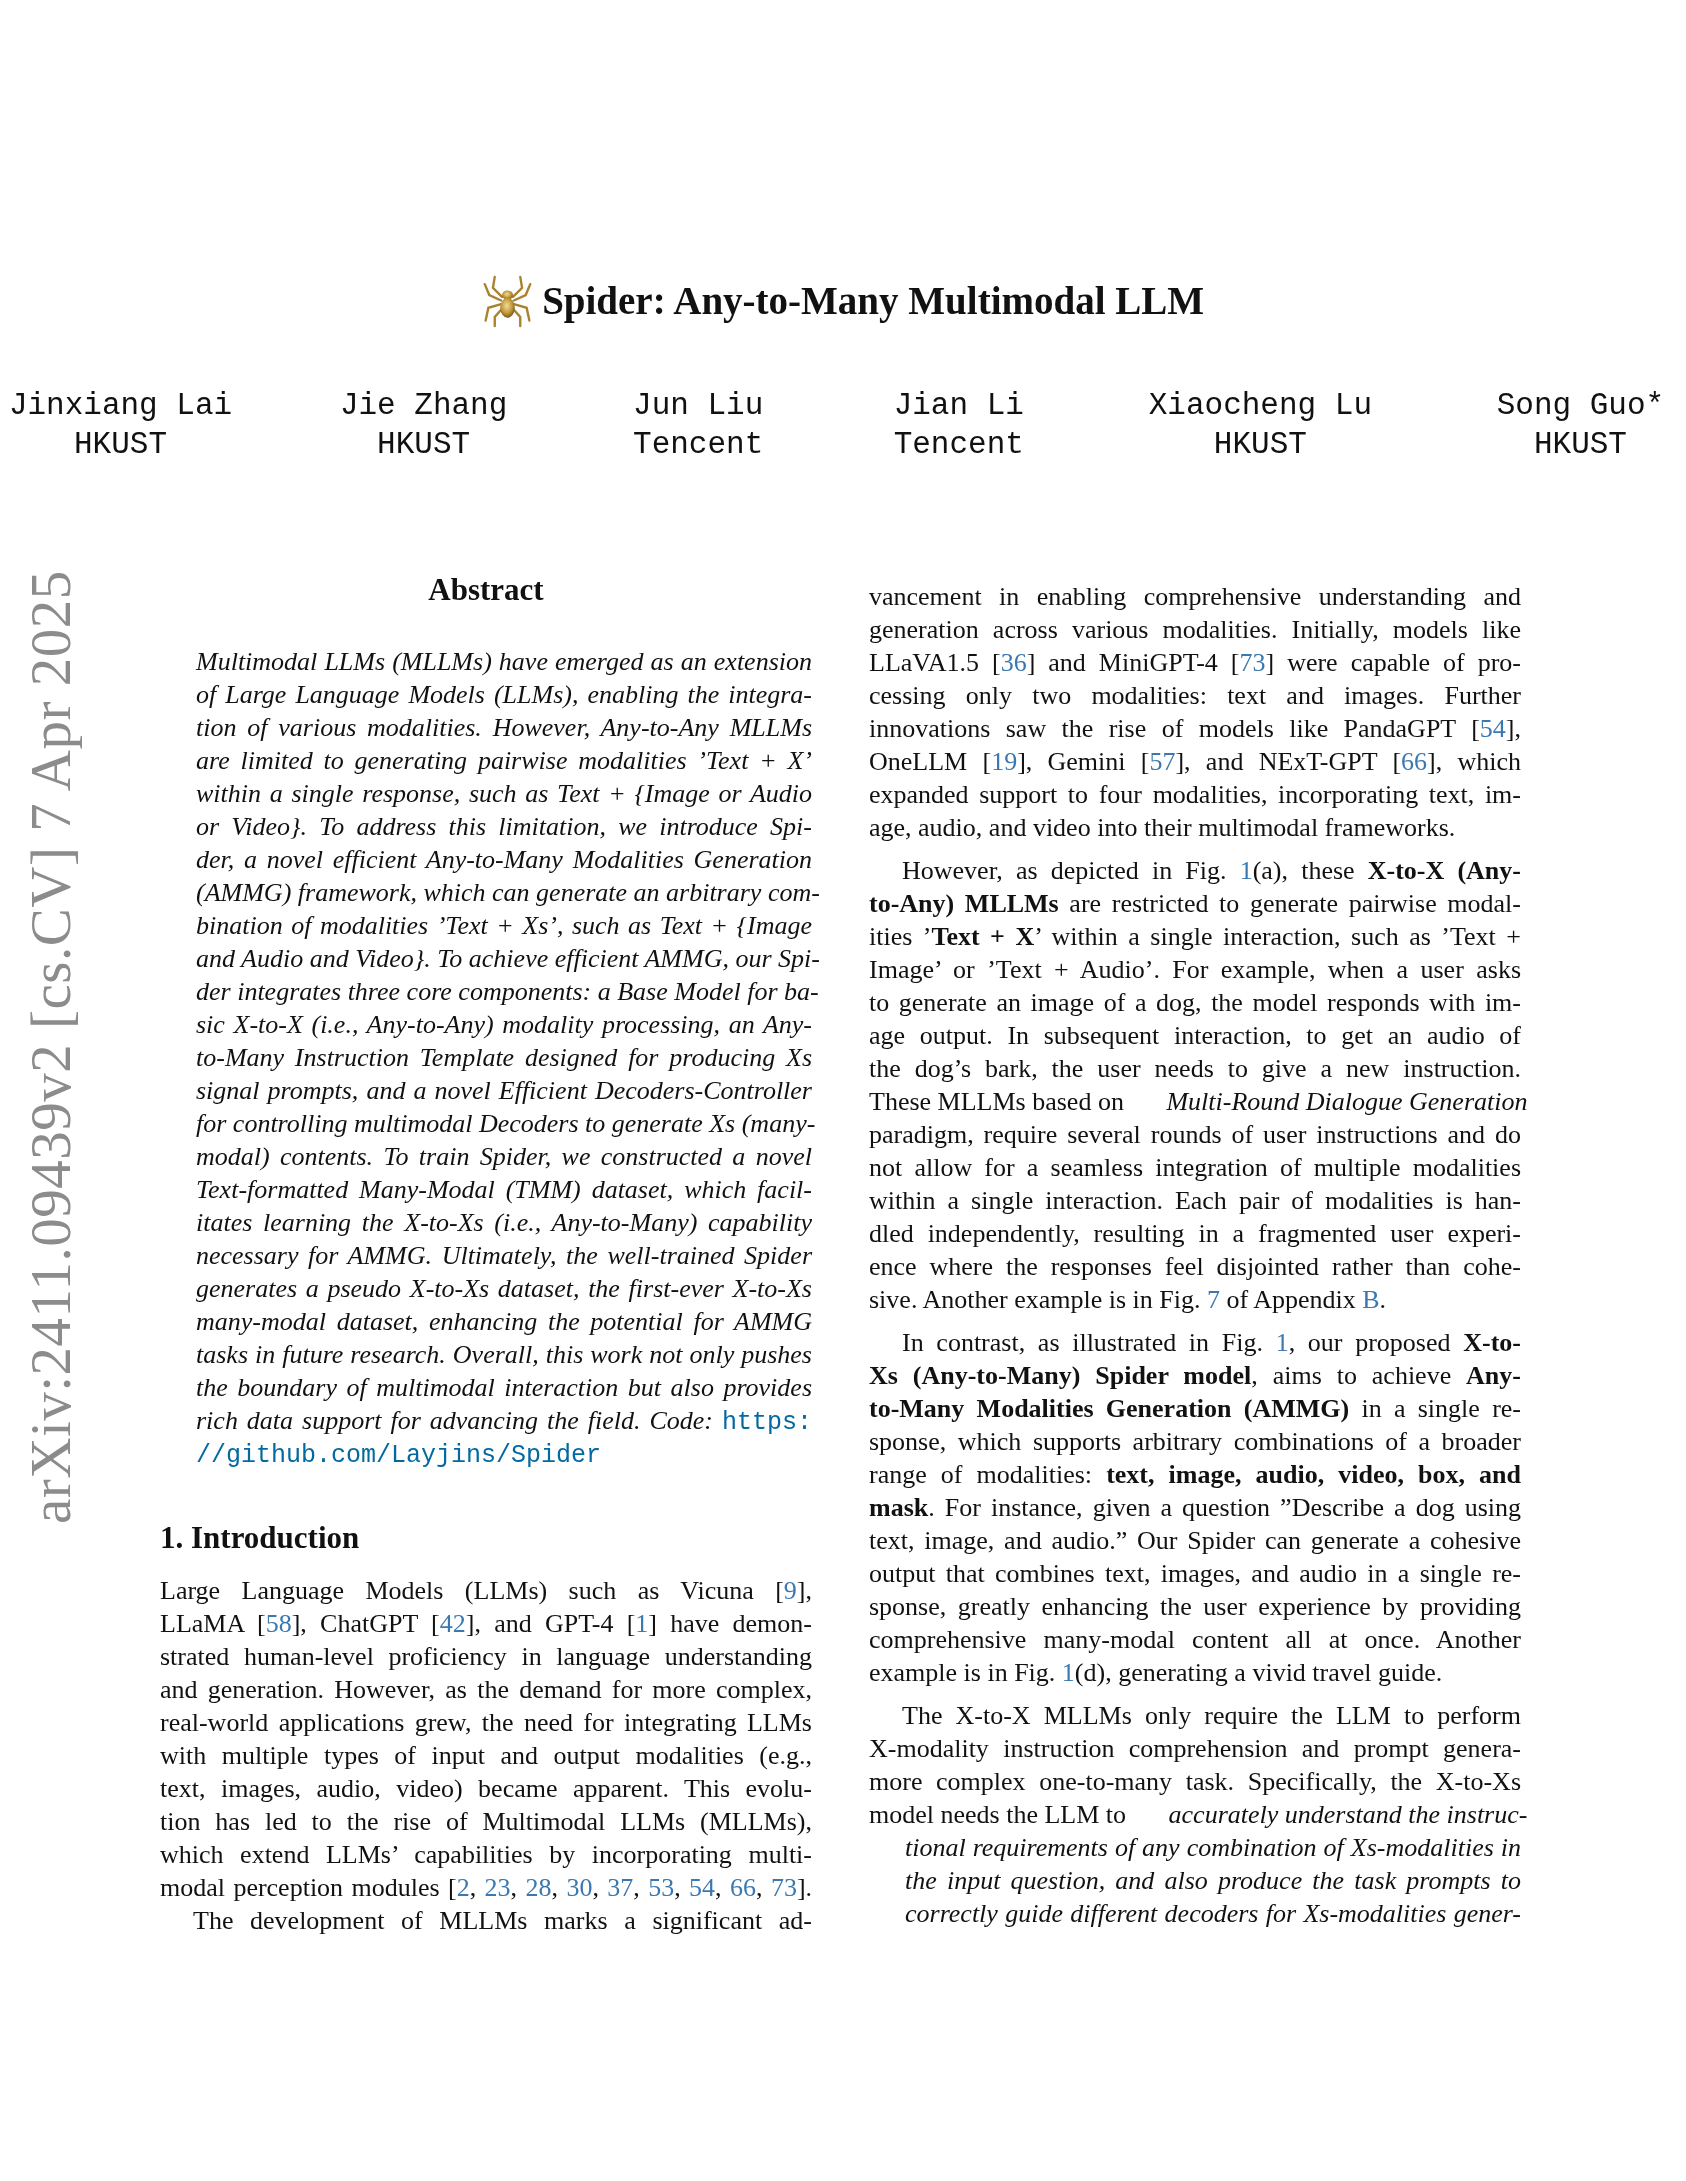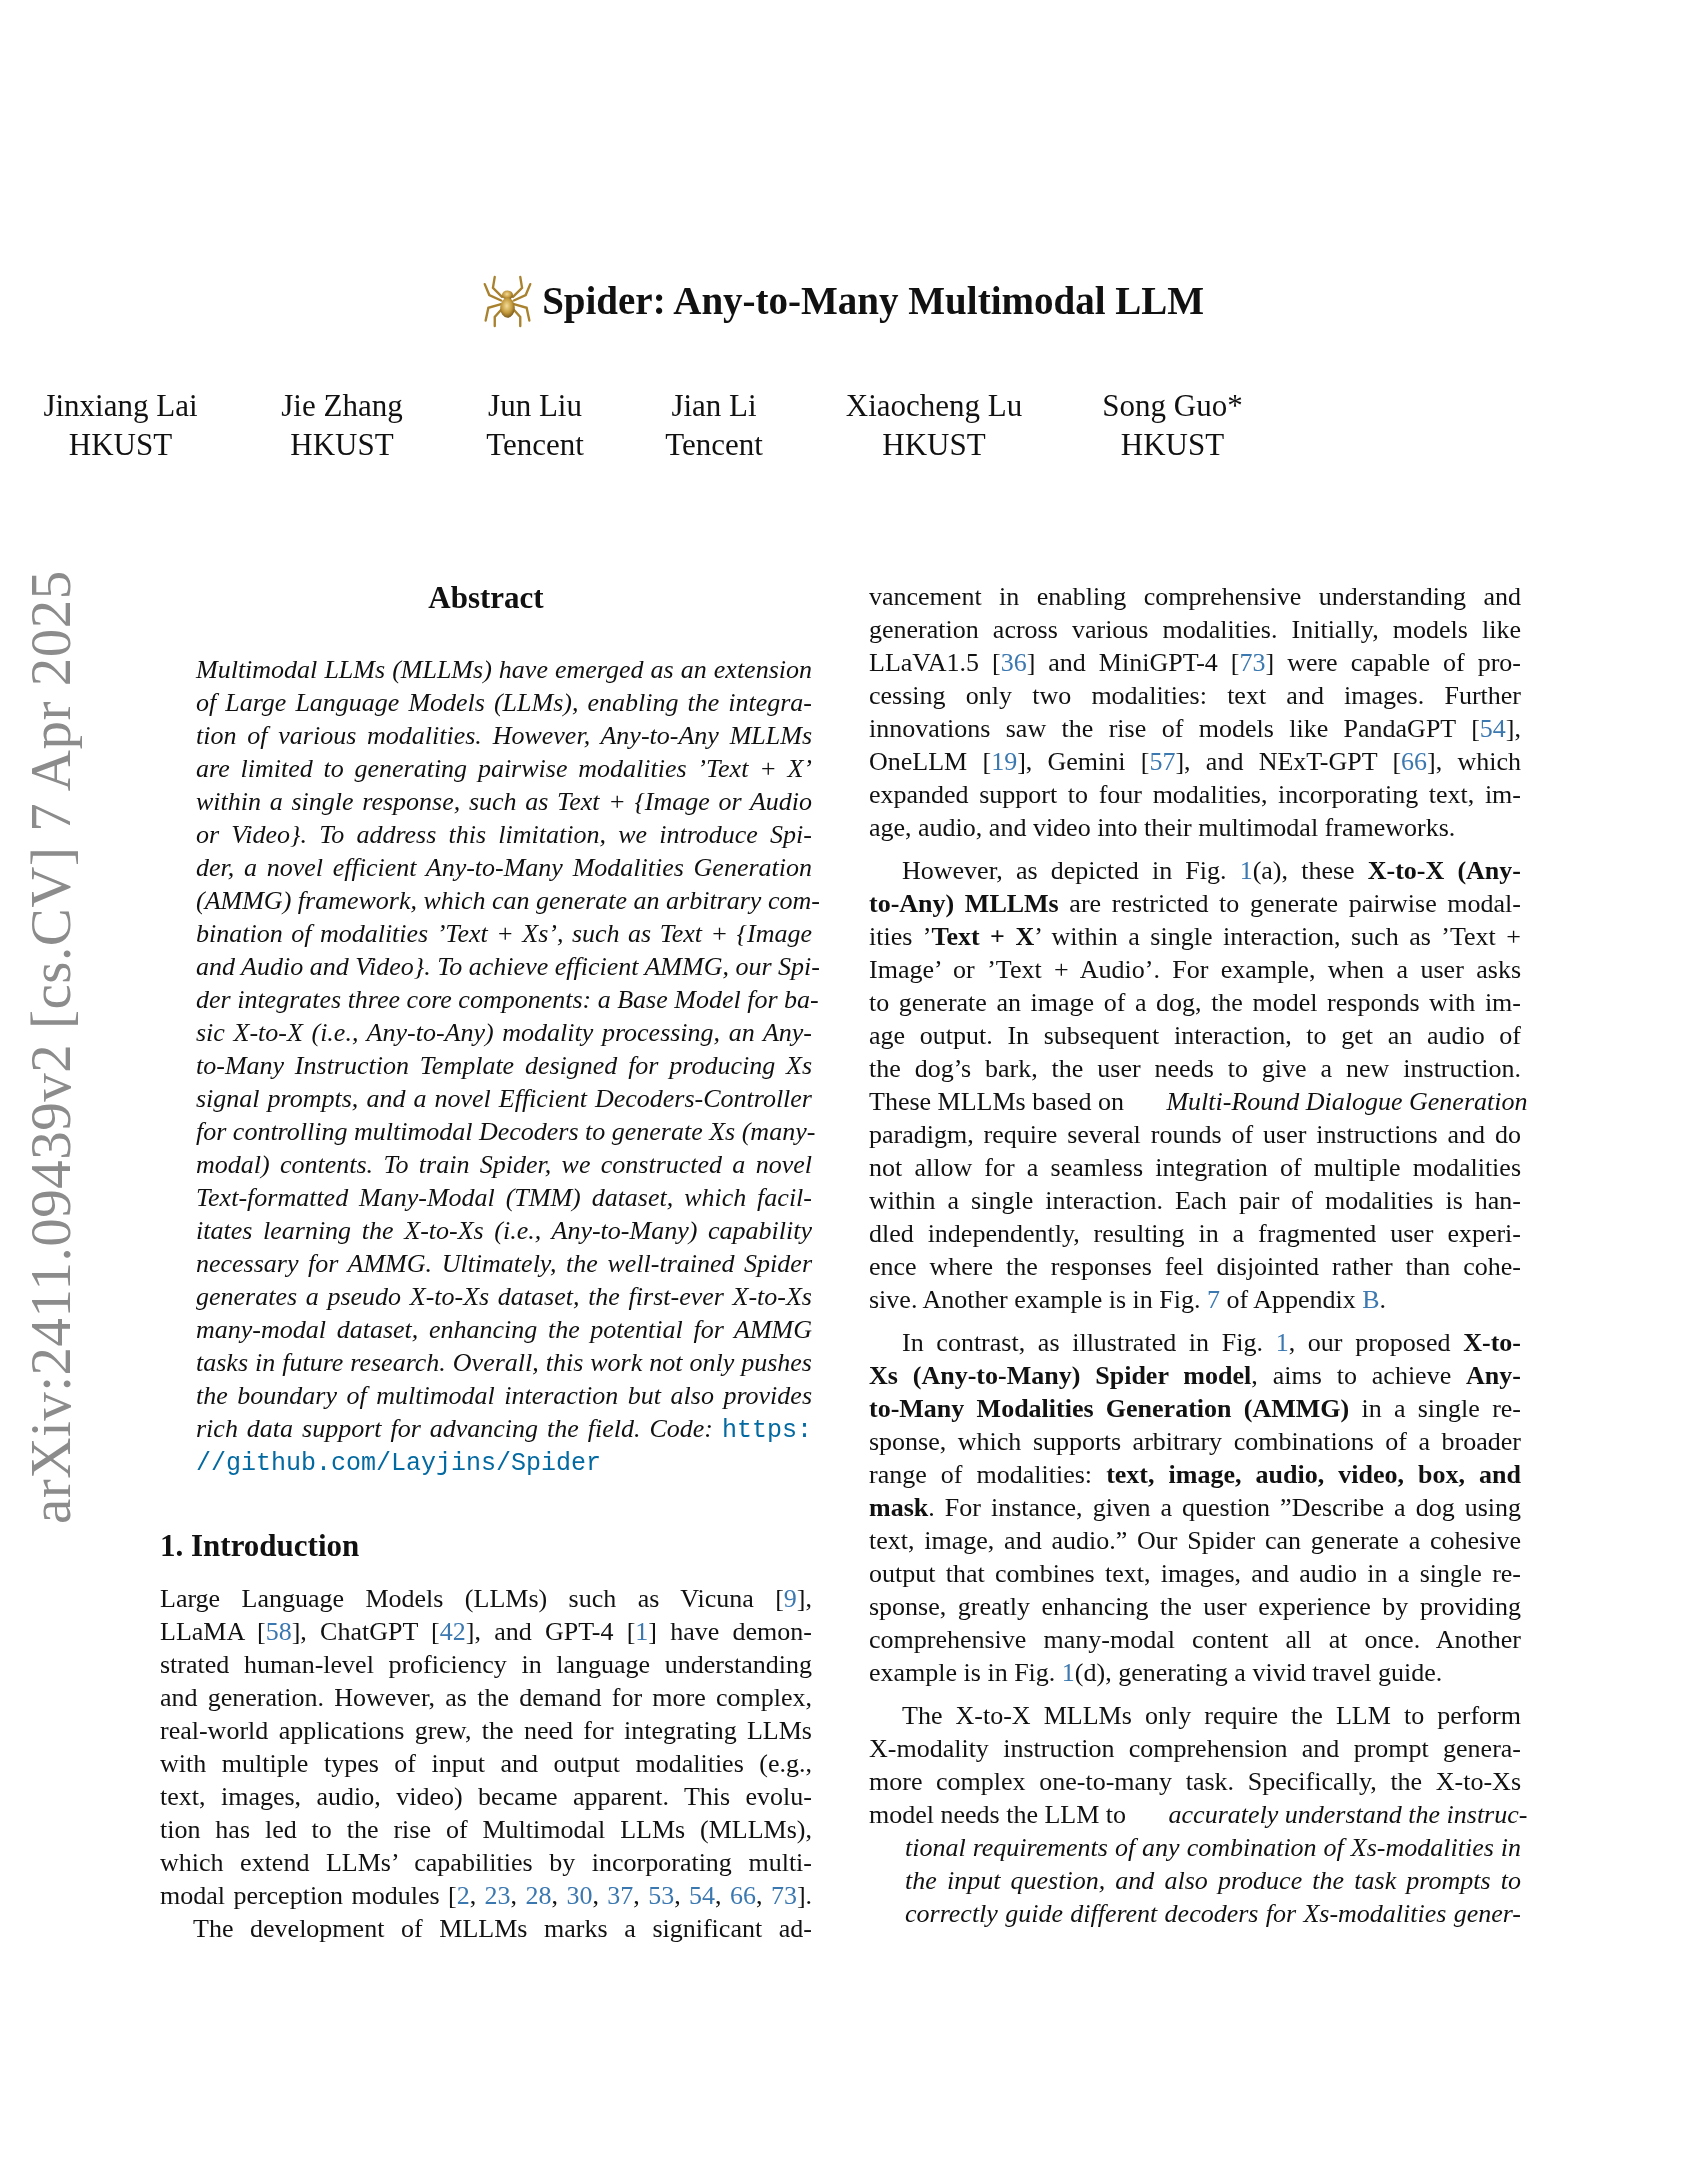--- a/index.html
+++ b/index.html
@@ -3,29 +3,29 @@
 <meta charset="utf-8">
 <style>
   html, body { margin: 0; padding: 0; background: #ffffff; }
   body { width: 1686px; height: 2182px; position: relative; overflow: hidden;
          font-family: "Liberation Serif", "DejaVu Serif", serif; color: #111; }
   .arxiv { position: absolute; left: 18.4px; top: 1524px; transform-origin: 0 0; transform: rotate(-90deg);
            font-family: "Liberation Serif", serif; font-size: 57px; color: #8c8c8c; white-space: nowrap; letter-spacing: 0.5px; }
   .title-wrap { position: absolute; top: 273px; left: 0; width: 1686px; text-align: center; }
   .title { display: inline-flex; align-items: center; gap: 9.2px; font-size: 39px; font-weight: bold; }
   .spider { width: 51px; height: 55px; display: inline-block; }
-  .authors { position: absolute; top: 386px; left: 0; width: 1686px; display: flex; justify-content: flex-start; }
+  .authors { position: absolute; top: 386px; left: 0; width: 1686px; display: flex; justify-content: space-between; font-family: Liberation Mono, monospace; }
   .author { text-align: center; font-size: 31px; line-height: 39px; }
   .author:nth-child(1){ width: 241px; } .author:nth-child(2){ width: 202px; }
   .author:nth-child(3){ width: 184px; } .author:nth-child(4){ width: 174px; }
   .author:nth-child(5){ width: 266px; } .author:nth-child(6){ width: 211px; }
   .col { position: absolute; width: 652px; font-size: 26px; line-height: 33px; }
   .col-left { left: 160px; top: 569px; }
   .col-right { left: 869px; top: 580px; }
-  .abs-head { text-align: center; font-weight: bold; font-size: 31px; margin: 12px 0 39px 0; }
+  .abs-head { text-align: center; font-weight: bold; font-size: 31px; margin: 4px 0 39px 0; }
   .line { display: block; text-align: justify; text-align-last: justify; white-space: nowrap; height: 33px; }
   .line.last { text-align-last: left; }
   .line.indent { padding-left: 33px; }
   .it { font-style: italic; margin-left: 36px; }
   .b { font-weight: bold; }
   .link { color: #3b78b0; }
   .mono { font-family: "Liberation Mono", "DejaVu Sans Mono", monospace; color: #0369a1; font-style: normal; font-size: 25px; }
   .sec-head { font-weight: bold; font-size: 31px; margin: 51px 0 20px 0; }
   .para-gap { height: 10px; }
 </style>

